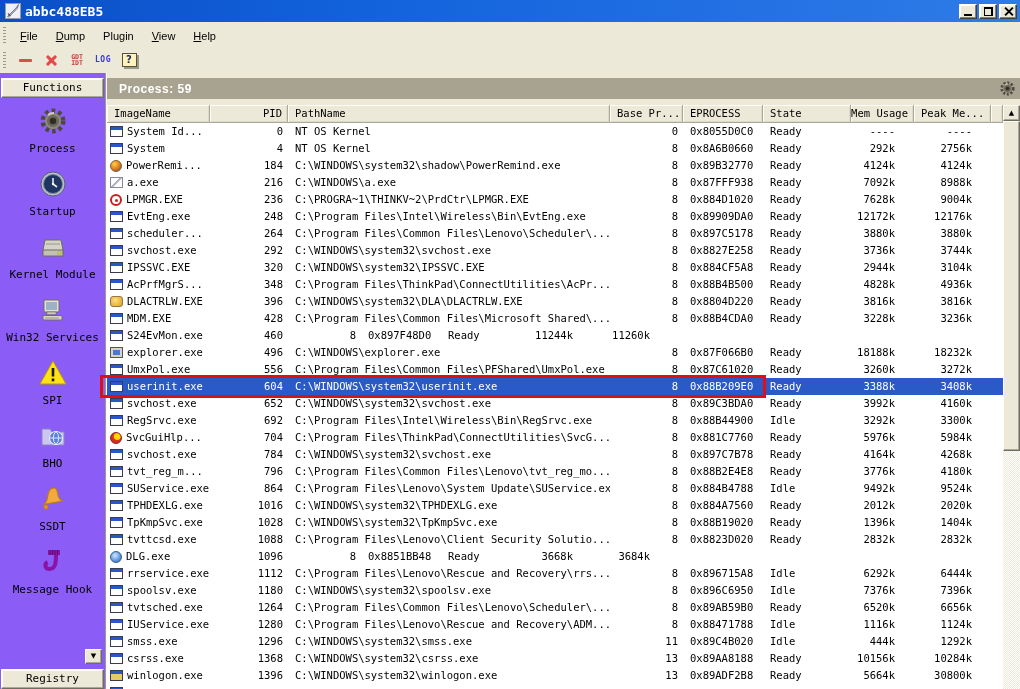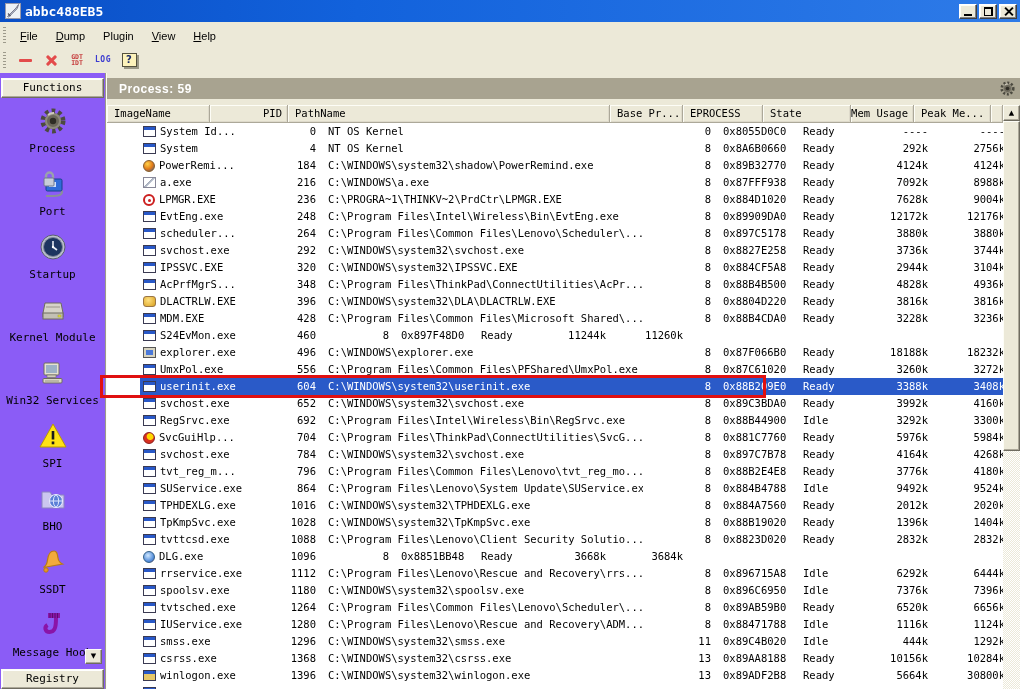--- a/index.html
+++ b/index.html
@@ -67,21 +67,21 @@
   .mini-gear{margin-left:auto;width:17px;height:17px;}
 
   
   .listview{margin-top:6px;flex:1;display:flex;overflow:hidden;background:#fff;min-height:0;}
   .lv-body{flex:1;display:flex;flex-direction:column;overflow:hidden;min-width:0;}
   .lv-header{height:18px;display:flex;flex-shrink:0;}
   .lv-hcell{height:18px;flex-shrink:0;overflow:hidden;white-space:nowrap;
     font:10.5px/17px "DejaVu Sans Mono",monospace;color:#000;background:#ece9d8;
     border-right:1px solid #aca899;border-bottom:1px solid #aca899;
     box-shadow:inset 1px 1px 0 #fdfdf6,inset -1px -1px 0 #dedacb;}
-  .lv-rows{flex:1;overflow:hidden;padding-left:33px;}
+  .lv-rows{flex:1;overflow:hidden;}
   .lv-row{height:17px;display:flex;align-items:center;background:#fff;cursor:default;}
   .lv-row.selected{background:#2a5ac8;}
   .lv-row.selected .lv-cell{color:#fff;}
   .lv-cell{height:17px;line-height:17px;flex-shrink:0;overflow:hidden;white-space:nowrap;
     font:10.5px/17px "DejaVu Sans Mono",monospace;color:#000;}
   .al{padding-left:7px;text-align:left;}
   .ar{padding-right:5px;text-align:right;}
   .name-cell{display:flex;align-items:center;padding-left:3px;}
   .fill{flex:1 1 auto;width:auto !important;}
 
@@ -179,30 +179,20 @@
       <div class="side-items" id="side-items">
           <div class="side-item">
             <span><svg viewBox="0 0 30 30">
                 <circle cx="15" cy="15" r="10" fill="none" stroke="#4c4a40" stroke-width="5" stroke-dasharray="3.5 3"></circle>
                 <circle cx="15" cy="15" r="8" fill="#6b675a"></circle>
                 <circle cx="15" cy="15" r="7" fill="none" stroke="#8d897a" stroke-width="2"></circle>
                 <circle cx="15" cy="15" r="3.2" fill="#2e2c24"></circle>
                 <path d="M10 9 a8 8 0 0 1 6 -2" stroke="#cfcabc" stroke-width="2" fill="none"></path>
               </svg></span>
             <span class="side-label">Process</span>
-          </div>
-          <div class="side-item">
-            <span><svg viewBox="0 0 30 30">
-                <path d="M22 20 c4 3 2 7 -6 7 h-8" fill="none" stroke="#8a8f9a" stroke-width="2"></path>
-                <rect x="8" y="10" width="16" height="12" rx="1.5" fill="#2f6bd8" stroke="#1a3f8c"></rect>
-                <rect x="11" y="13" width="7" height="5" fill="#cfe0ff"></rect>
-                <path d="M8 9 v-2 a3.5 3.5 0 0 1 7 0 v2" fill="none" stroke="#9aa0ac" stroke-width="2.4"></path>
-                <rect x="6" y="9" width="10" height="8" rx="1" fill="#c8cdd8" stroke="#70788c"></rect>
-              </svg></span>
-            <span class="side-label">Port</span>
           </div>
           <div class="side-item">
             <span><svg viewBox="0 0 30 30">
                 <circle cx="15" cy="15" r="12" fill="#b9bfcc" stroke="#5a6070"></circle>
                 <circle cx="15" cy="15" r="9.5" fill="#1d3560" stroke="#7d8699"></circle>
                 <path d="M15 9 v6 l4 3" stroke="#e8ecf4" stroke-width="1.6" fill="none"></path>
                 <circle cx="15" cy="15" r="1.2" fill="#fff"></circle>
               </svg></span>
             <span class="side-label">Startup</span>
           </div>

